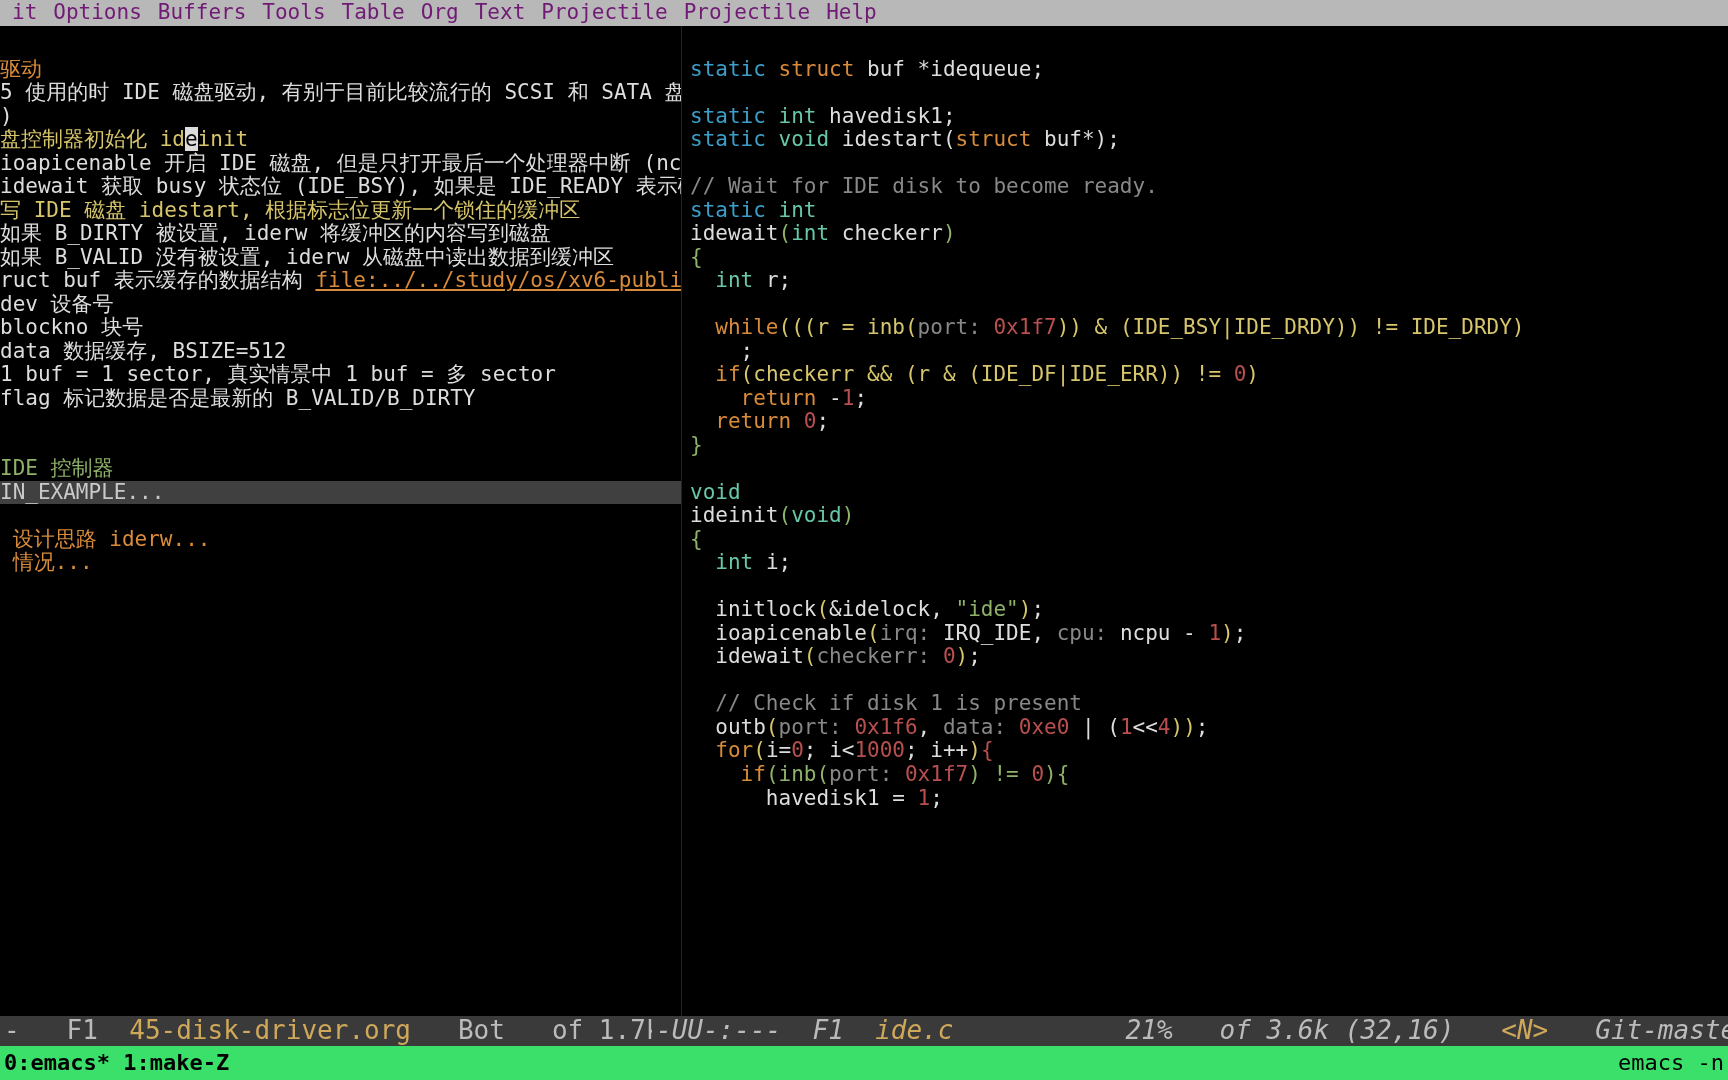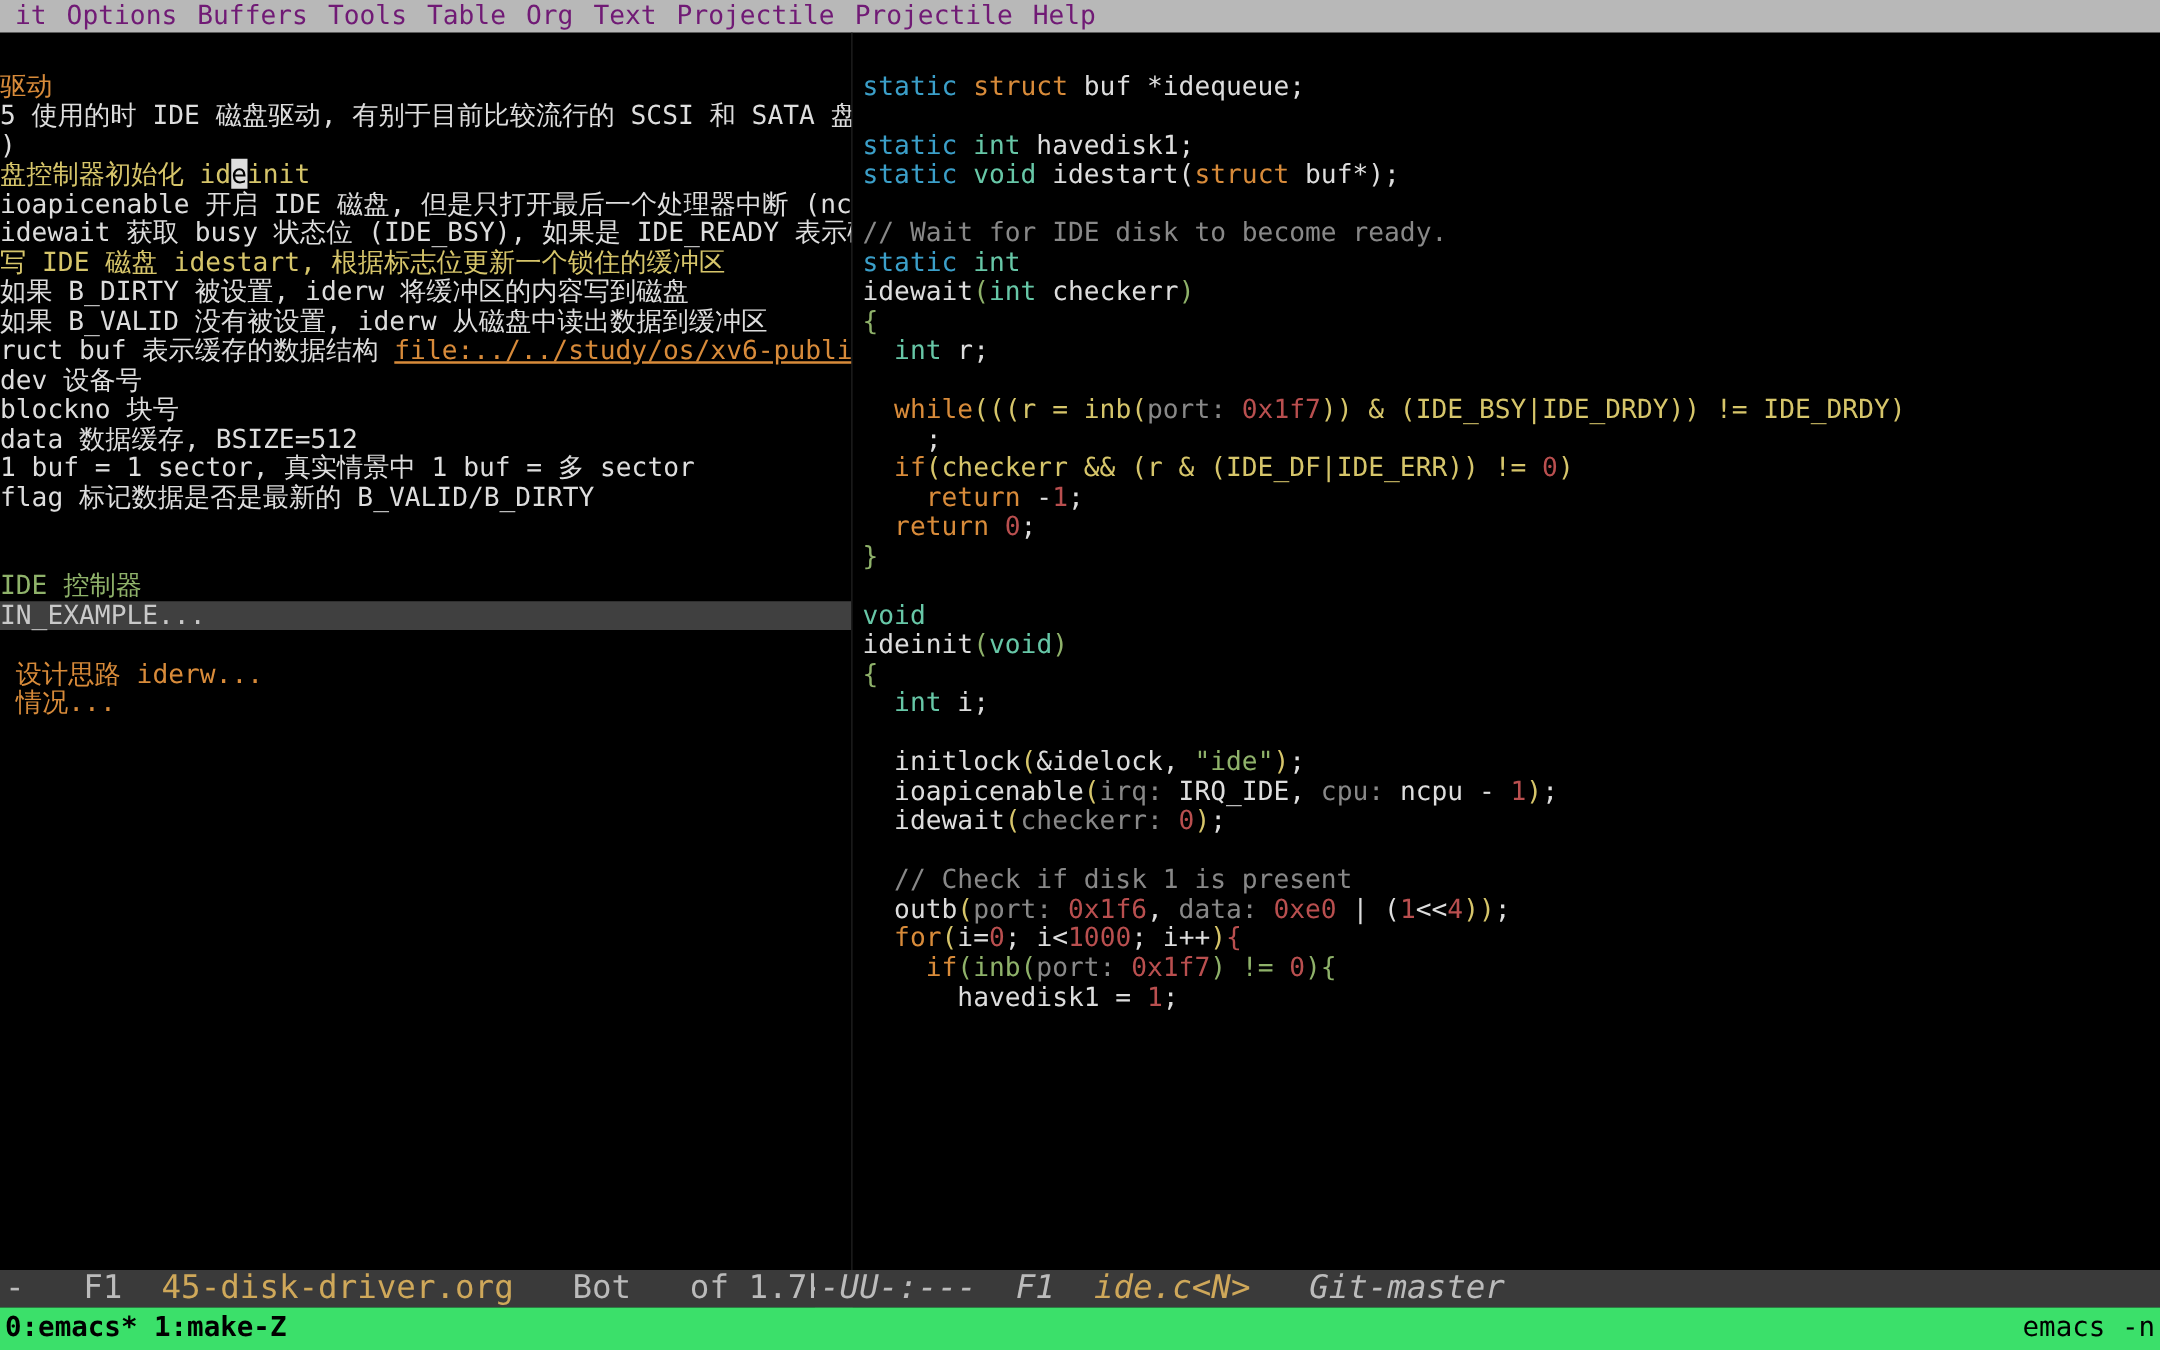--- a/index.html
+++ b/index.html
@@ -166,19 +166,19 @@
 <span><span>  </span><span class="k-orange">for</span><span class="k-yellow">(</span><span class="k-plain">i=</span><span class="k-red">0</span><span class="k-plain">; i&lt;</span><span class="k-red">1000</span><span class="k-plain">; i++</span><span class="k-yellow">)</span><span class="k-red">{</span></span>
 <span><span>    </span><span class="k-orange">if</span><span class="k-green">(inb(</span><span class="k-grey">port: </span><span class="k-red">0x1f7</span><span class="k-green">) != </span><span class="k-red">0</span><span class="k-green">){</span></span>
 <span><span class="k-plain">      havedisk1 = </span><span class="k-red">1</span><span class="k-plain">;</span></span>
   </div>
 </div>
 
 <div class="modeline modeline-left">
   <span>-   F1  </span><span class="ml-file">45-disk-driver.org</span><span>   Bot   of 1.7k (15,22)   </span><span class="ml-N">&lt;N&gt;</span><span>   Git:master</span>
 </div>
 <div class="modeline modeline-right">
-  <span>-UU-:---  F1  </span><span class="ml-file">ide.c</span><span class="ml-N">&lt;N&gt;</span><span>   Git-master</span>
+  <span>-UU-:---  F1  </span><span class="ml-file">ide.c</span><span>           21%   of 3.6k (32,16)   </span><span class="ml-N">&lt;N&gt;</span><span>   Git-master</span>
 </div>
 
 <div class="tmux">
   <span class="tmux-win-active">0:emacs* 1:make-Z</span>
   <span class="tmux-right">emacs -n</span>
 </div>
 
 </body></html>

